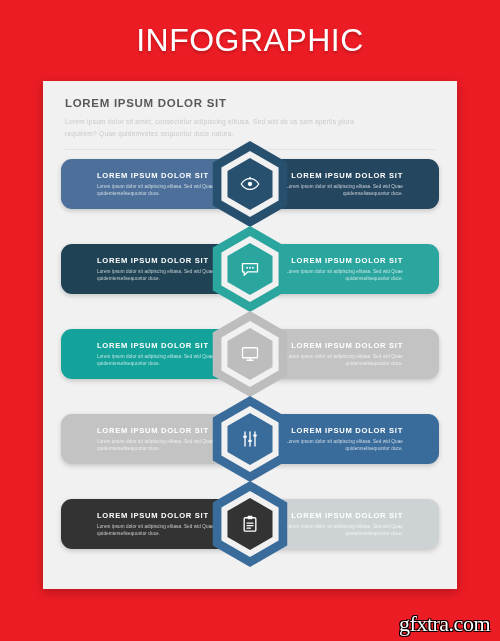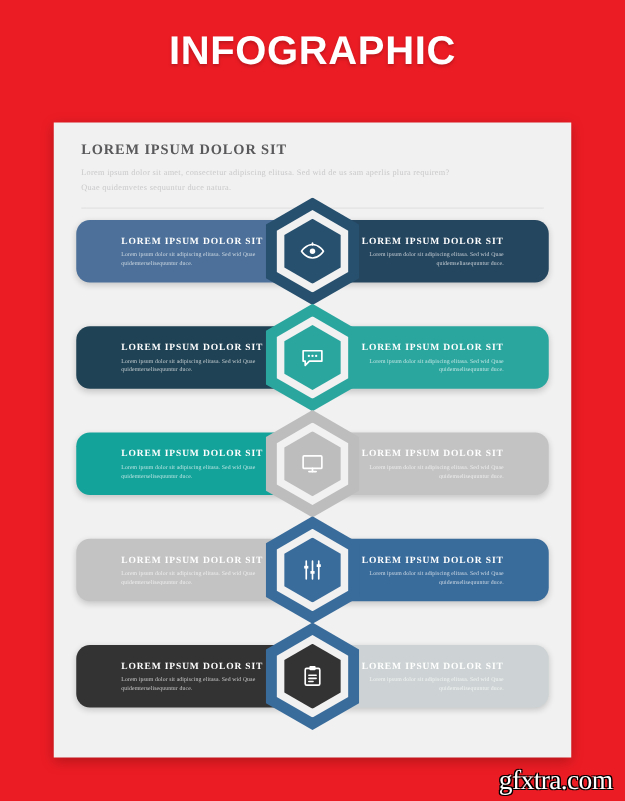--- a/index.html
+++ b/index.html
@@ -9,32 +9,31 @@
     font-family:"Liberation Sans", sans-serif;
   }
   body { background:#ec1c24; position:relative; }
 
   
   .title-bar{
     position:absolute; left:0; top:22px; width:500px;
     text-align:center;
   }
   .title-bar h1{
-    font-size:32px; font-weight:bold; color:#ffffff;
+    font-size:32px; font-weight:normal; color:#ffffff;
     letter-spacing:0.5px;
     text-shadow:0 2px 3px rgba(0,0,0,.22);
   }
 
   
   .card{
-    position:absolute; left:43px; top:98px;
+    position:absolute; left:43px; top:81px;
     width:414px; height:508px;
     background:#f1f1f1;
     box-shadow:0 3px 10px rgba(0,0,0,.25);
-    font-family:Liberation Serif, serif;
   }
   .card-head{ padding:16px 22px 0 22px; }
   .card-head h2{
     font-size:11.5px; font-weight:bold; color:#59595b;
     letter-spacing:.7px;
   }
   .card-head p{
     margin-top:7px; font-size:6.6px; line-height:1.75;
     color:#c9c9cb; letter-spacing:.25px; max-width:300px;
   }

